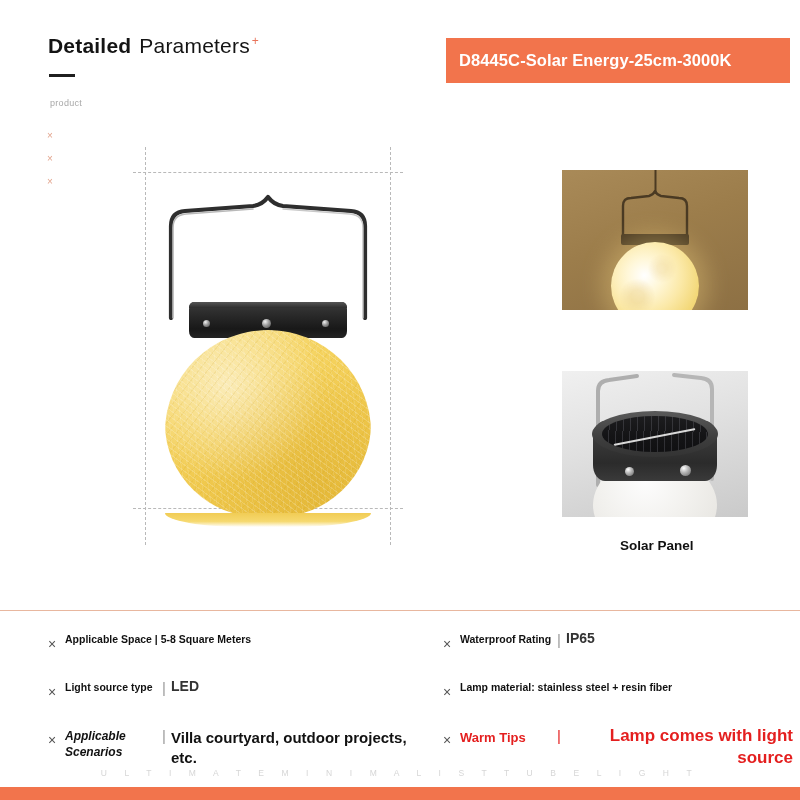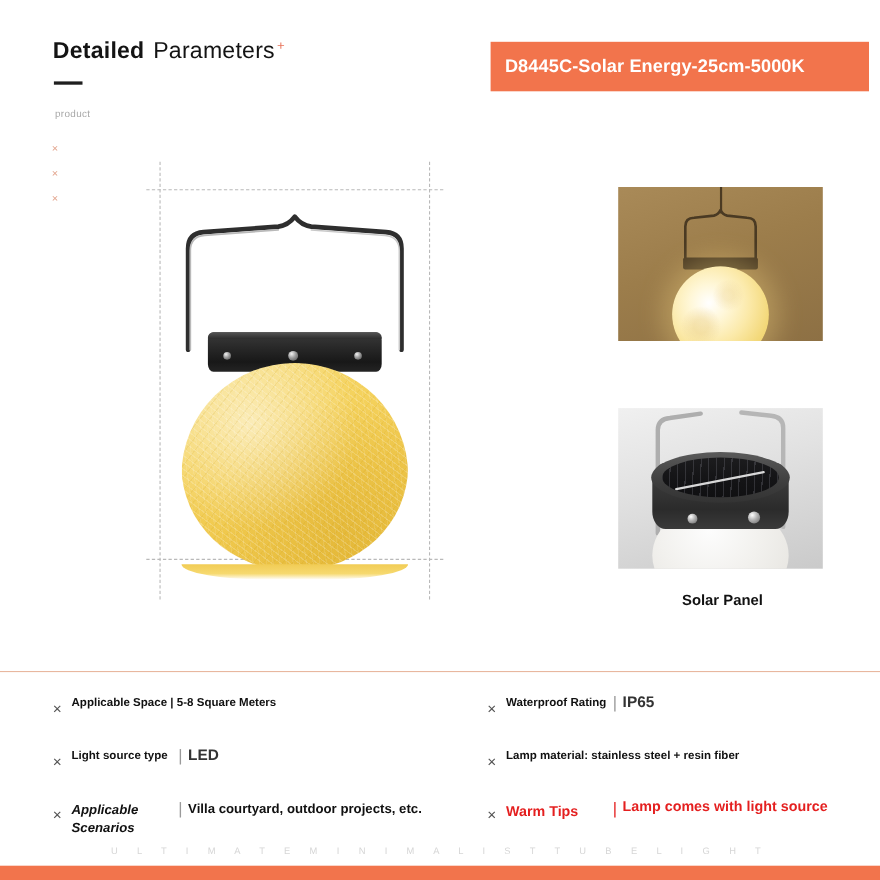--- a/index.html
+++ b/index.html
@@ -224,24 +224,24 @@
   .spec-key.w-narrow { width: 92px; flex: 0 0 92px; }
   .spec-key.w-wide   { flex: 1 1 auto; }
   .spec-pipe {
     flex:0 0 auto; width: 14px; text-align:center; color:#9a9a9a;
     font-size: 15px; line-height:1; padding-top: 4px;
   }
   .spec-val {
     font-size: 14px; color:#333; line-height:1.3; padding-top: 1px;
     font-weight: 700;
   }
-  .spec-val.bold { font-weight:700; font-size:12px; color:#111; padding-top:4px; line-height:1.32;}
+  .spec-val.bold { font-weight:700; font-size:15px; color:#111; padding-top:4px; line-height:1.32;}
   .spec-row.warn .spec-key, .spec-row.warn .spec-val { color:#e41f1f; }
   .spec-row.warn .spec-key { font-size: 13px; }
-  .spec-row.warn .spec-val { font-size: 13px; font-weight:700; text-align:right; }
+  .spec-row.warn .spec-val { font-size: 17px; font-weight:700; text-align:right; }
   .spec-row.warn .spec-pipe { color:#e41f1f; }
   .spec-key.big { font-size: 12px; font-style: italic; }
 
   
   .footer-text {
     position:absolute; left:0; top:768px; width:800px;
     text-align:center; font-size:8.5px; color:#d6d6d6; letter-spacing: 7.6px;
     white-space: nowrap;
   }
   .footer-bar {
@@ -260,21 +260,21 @@
   <div class="hdr-rule"></div>
   <div class="hdr-sub">product</div>
 
   <div class="side-marks">
     <span>×</span>
     <span>×</span>
     <span>×</span>
   </div>
 
   <div class="banner">
-    <span>D8445C-Solar Energy-25cm-5000K</span>
+    <span>D8445C-Solar Energy-25cm-3000K</span>
   </div>
 
   <div class="guide guide-v" id="gv-left"></div>
   <div class="guide guide-v" id="gv-right"></div>
   <div class="guide guide-h" id="gh-top"></div>
   <div class="guide guide-h" id="gh-bot"></div>
 
   <div class="lamp-main">
     <svg class="handle-svg" width="206" height="140" viewBox="0 0 206 140">
       <path d="M6 138 L6 46 Q6 32 20 31 L88 26 Q97 25 103 17 Q109 25 118 26 L186 31 Q200 32 200 46 L200 138" fill="none" stroke="#2e2e2e" stroke-width="4.2" stroke-linecap="round" stroke-linejoin="round"></path>

